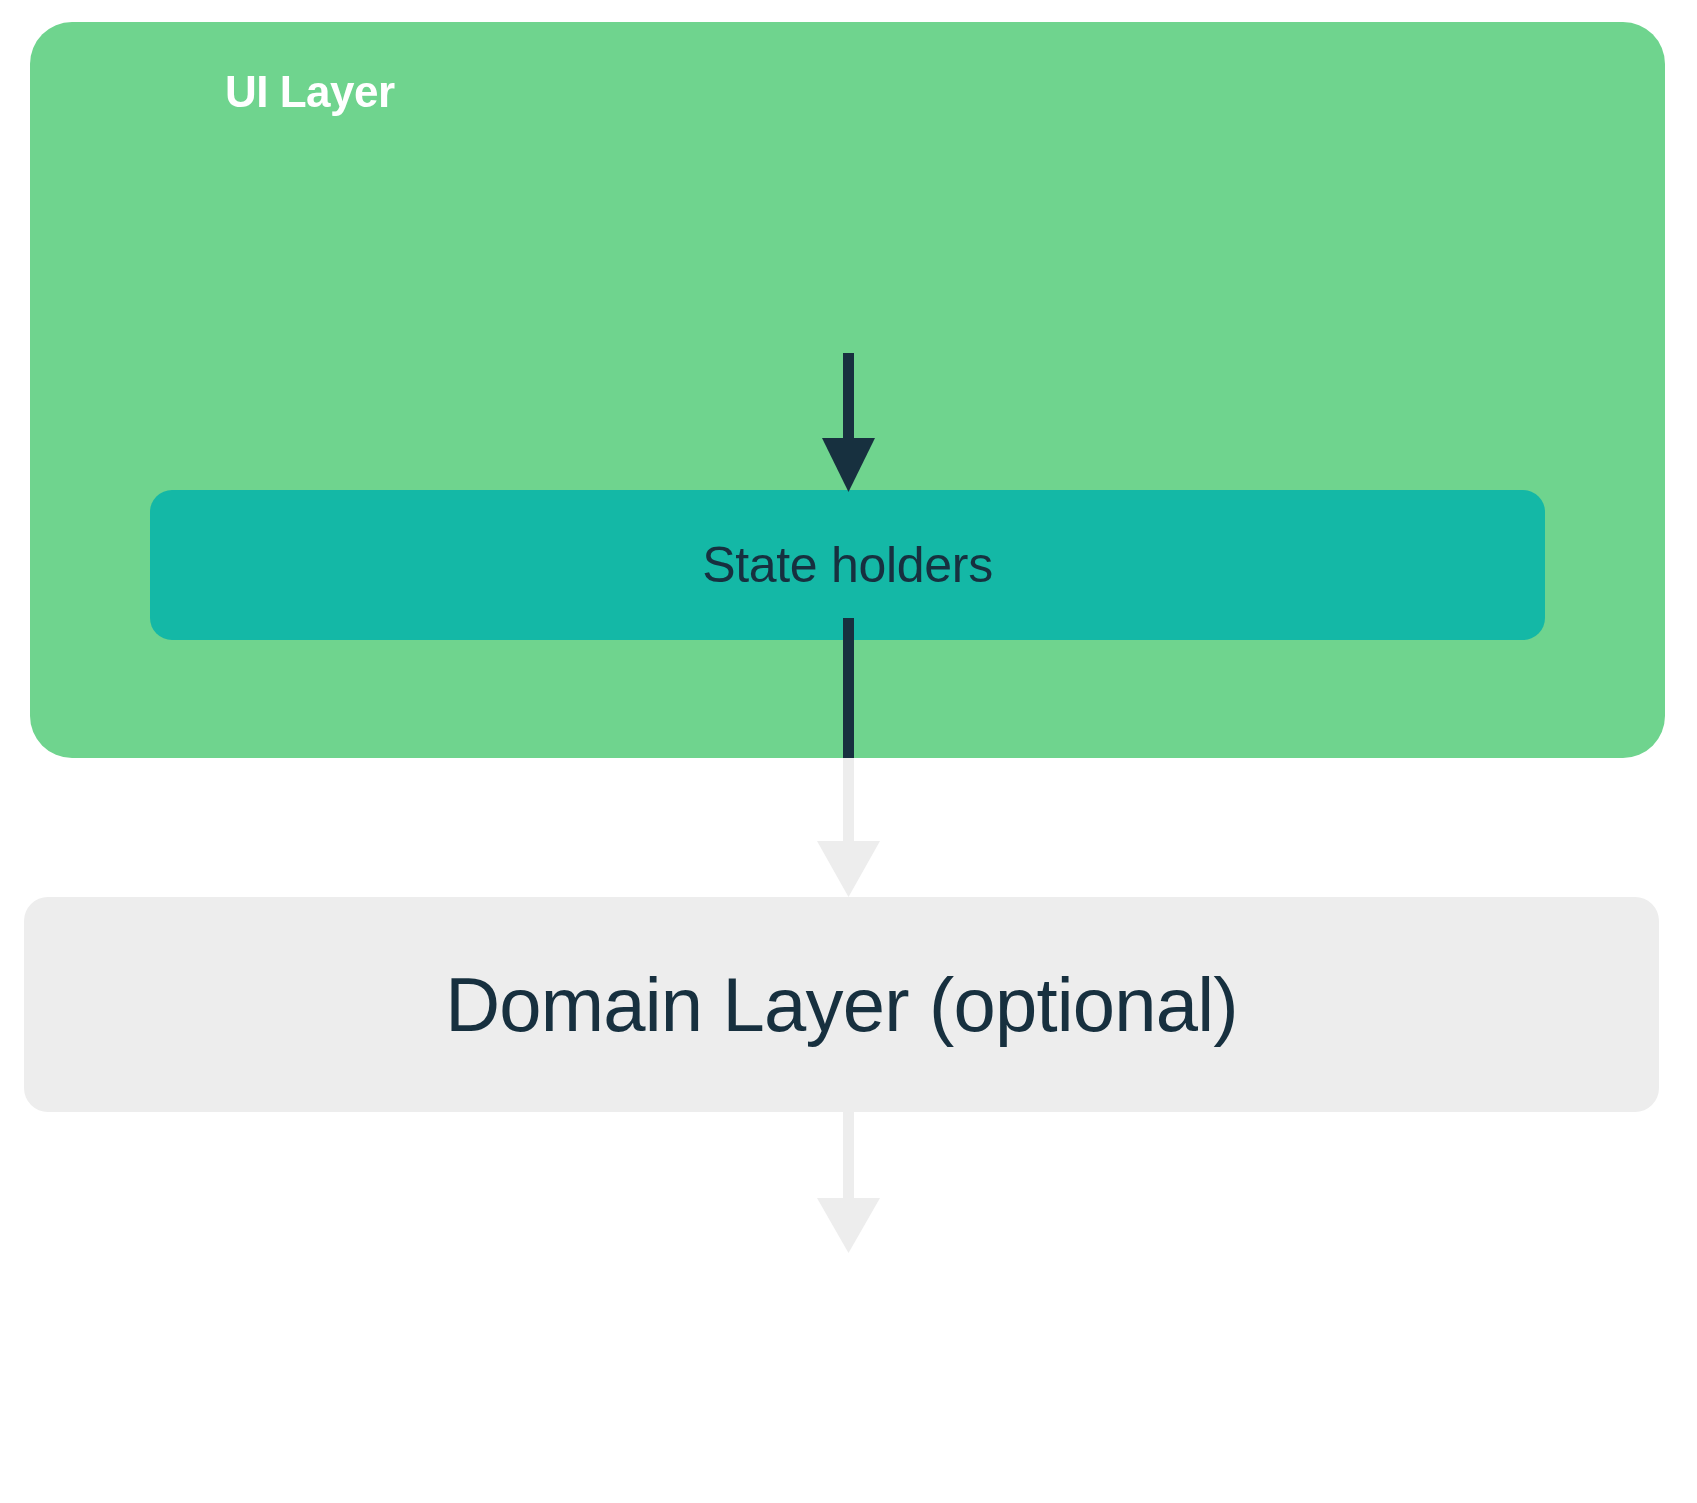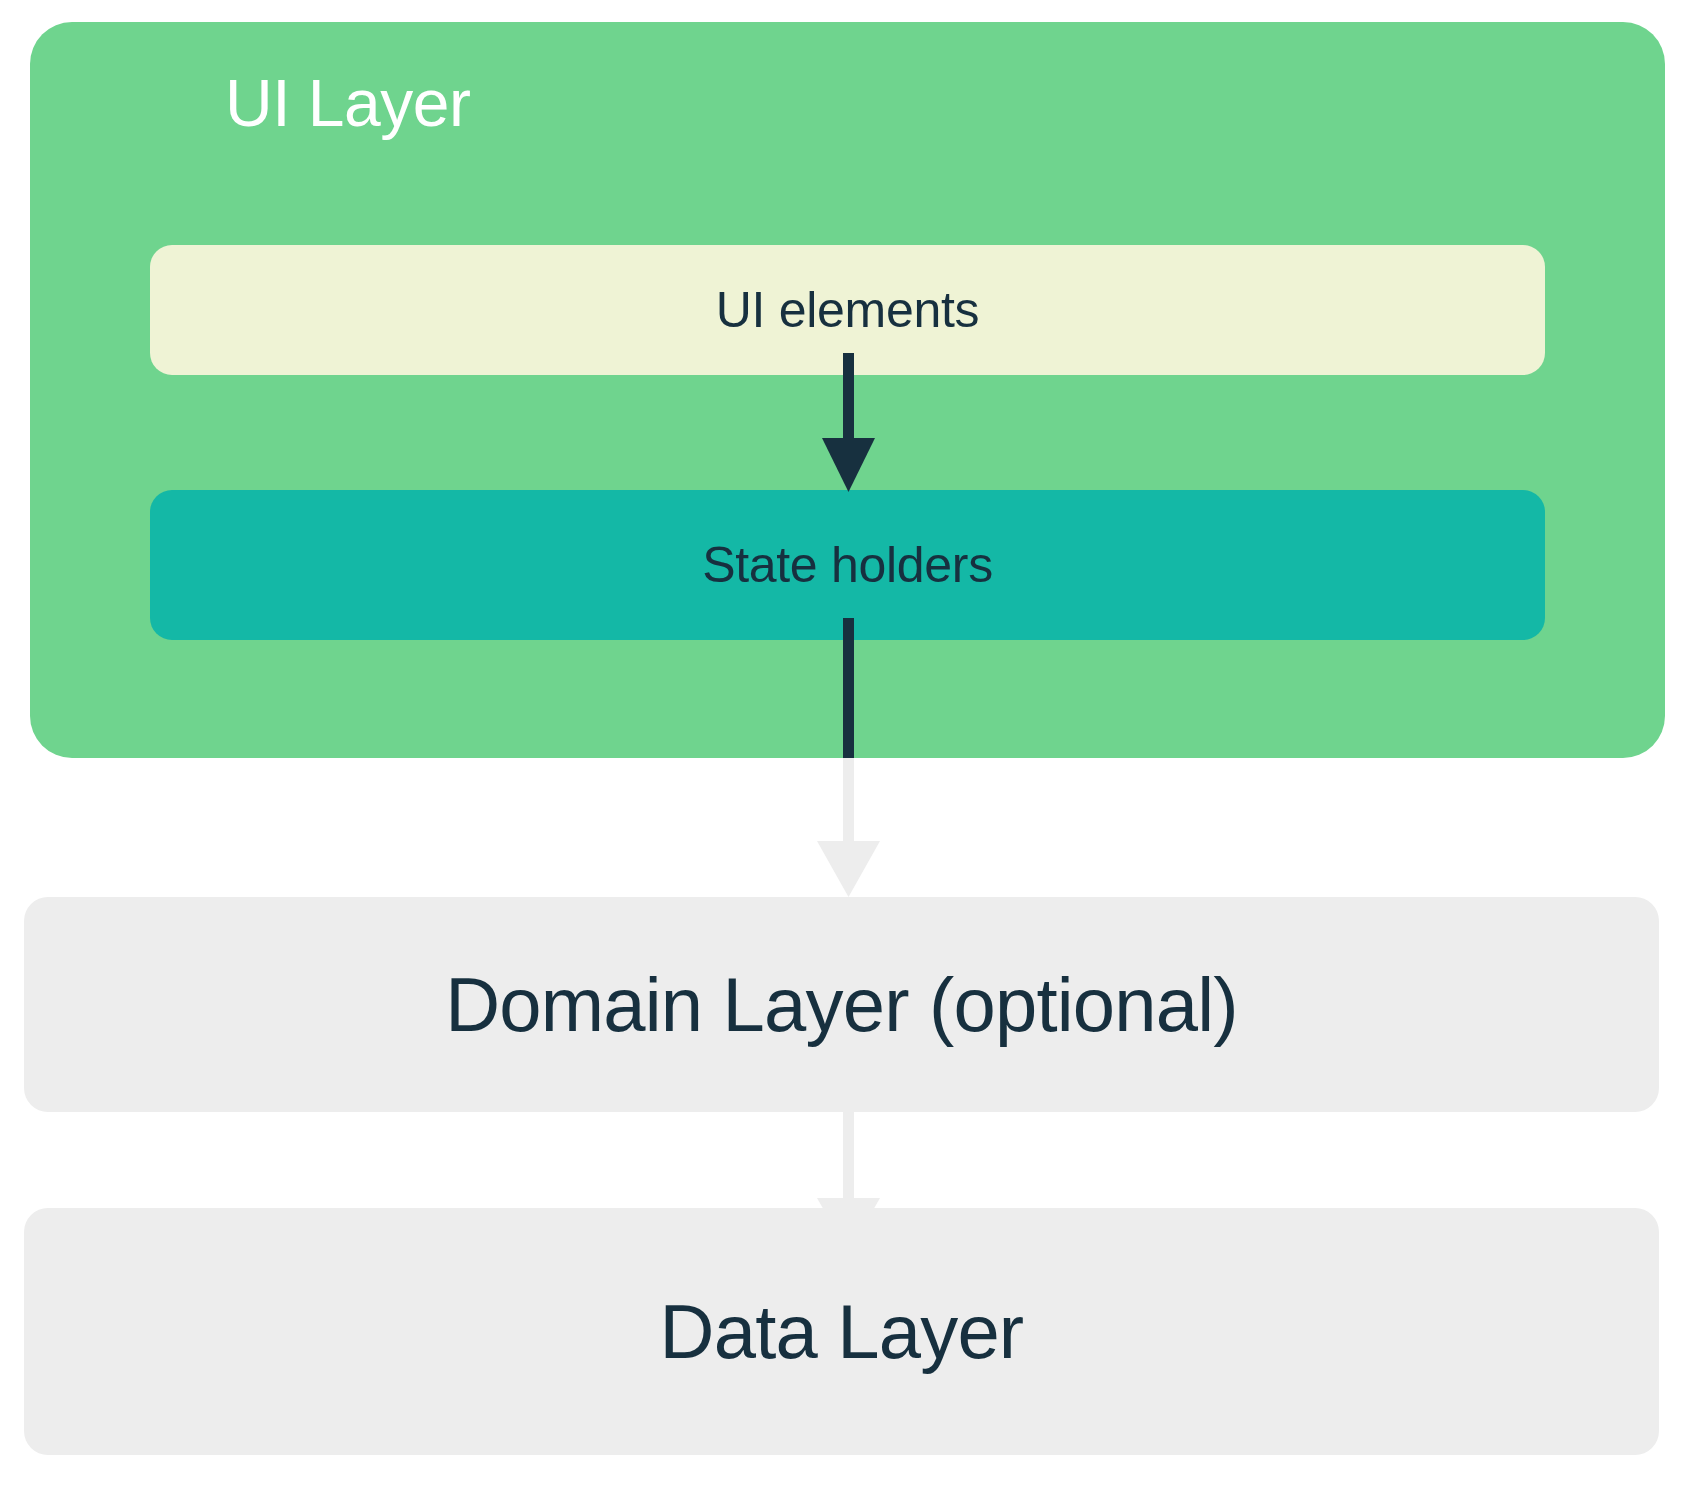--- a/index.html
+++ b/index.html
@@ -26,24 +26,24 @@
     width: 1635px;
     height: 736px;
     background: #6FD48E;
     border-radius: 42px;
     box-sizing: border-box;
   }
   .ui-layer-title {
     position: absolute;
     left: 195px;
     top: 48px;
-    font-size: 66px;
+    font-size: 44px;
     line-height: 1;
     color: #ffffff;
-    font-weight: 400;
+    font-weight: 700;
     letter-spacing: -0.5px;
     white-space: nowrap;
   }
 
   
   .inner-box {
     position: absolute;
     left: 120px;
     width: 1395px;
     display: flex;
@@ -111,36 +111,30 @@
   }
 </style>
 </head>
 <body>
 
 <div id="diagram-root">
 
   <div class="ui-layer-card">
     <div class="ui-layer-title">UI Layer</div>
 
-    <div class="inner-box ui-elements-box">
-      <span class="inner-box-label">UI elements</span>
-    </div>
 
     <div class="inner-box state-holders-box">
       <span class="inner-box-label">State holders</span>
     </div>
   </div>
 
   <div class="gray-box domain-layer-box">
     <span class="gray-box-label">Domain Layer (optional)</span>
   </div>
 
-  <div class="gray-box data-layer-box">
-    <span class="gray-box-label">Data Layer</span>
-  </div>
 
   <svg class="arrow-layer" viewBox="0 0 1697 1503">
 
     <g>
       <rect x="843" y="353" width="11" height="90" fill="#17303F"></rect>
       <polygon points="822,438 875,438 848.5,492" fill="#17303F"></polygon>
     </g>
 
     <g>
       <rect x="843" y="618" width="11" height="140" fill="#17303F"></rect>

